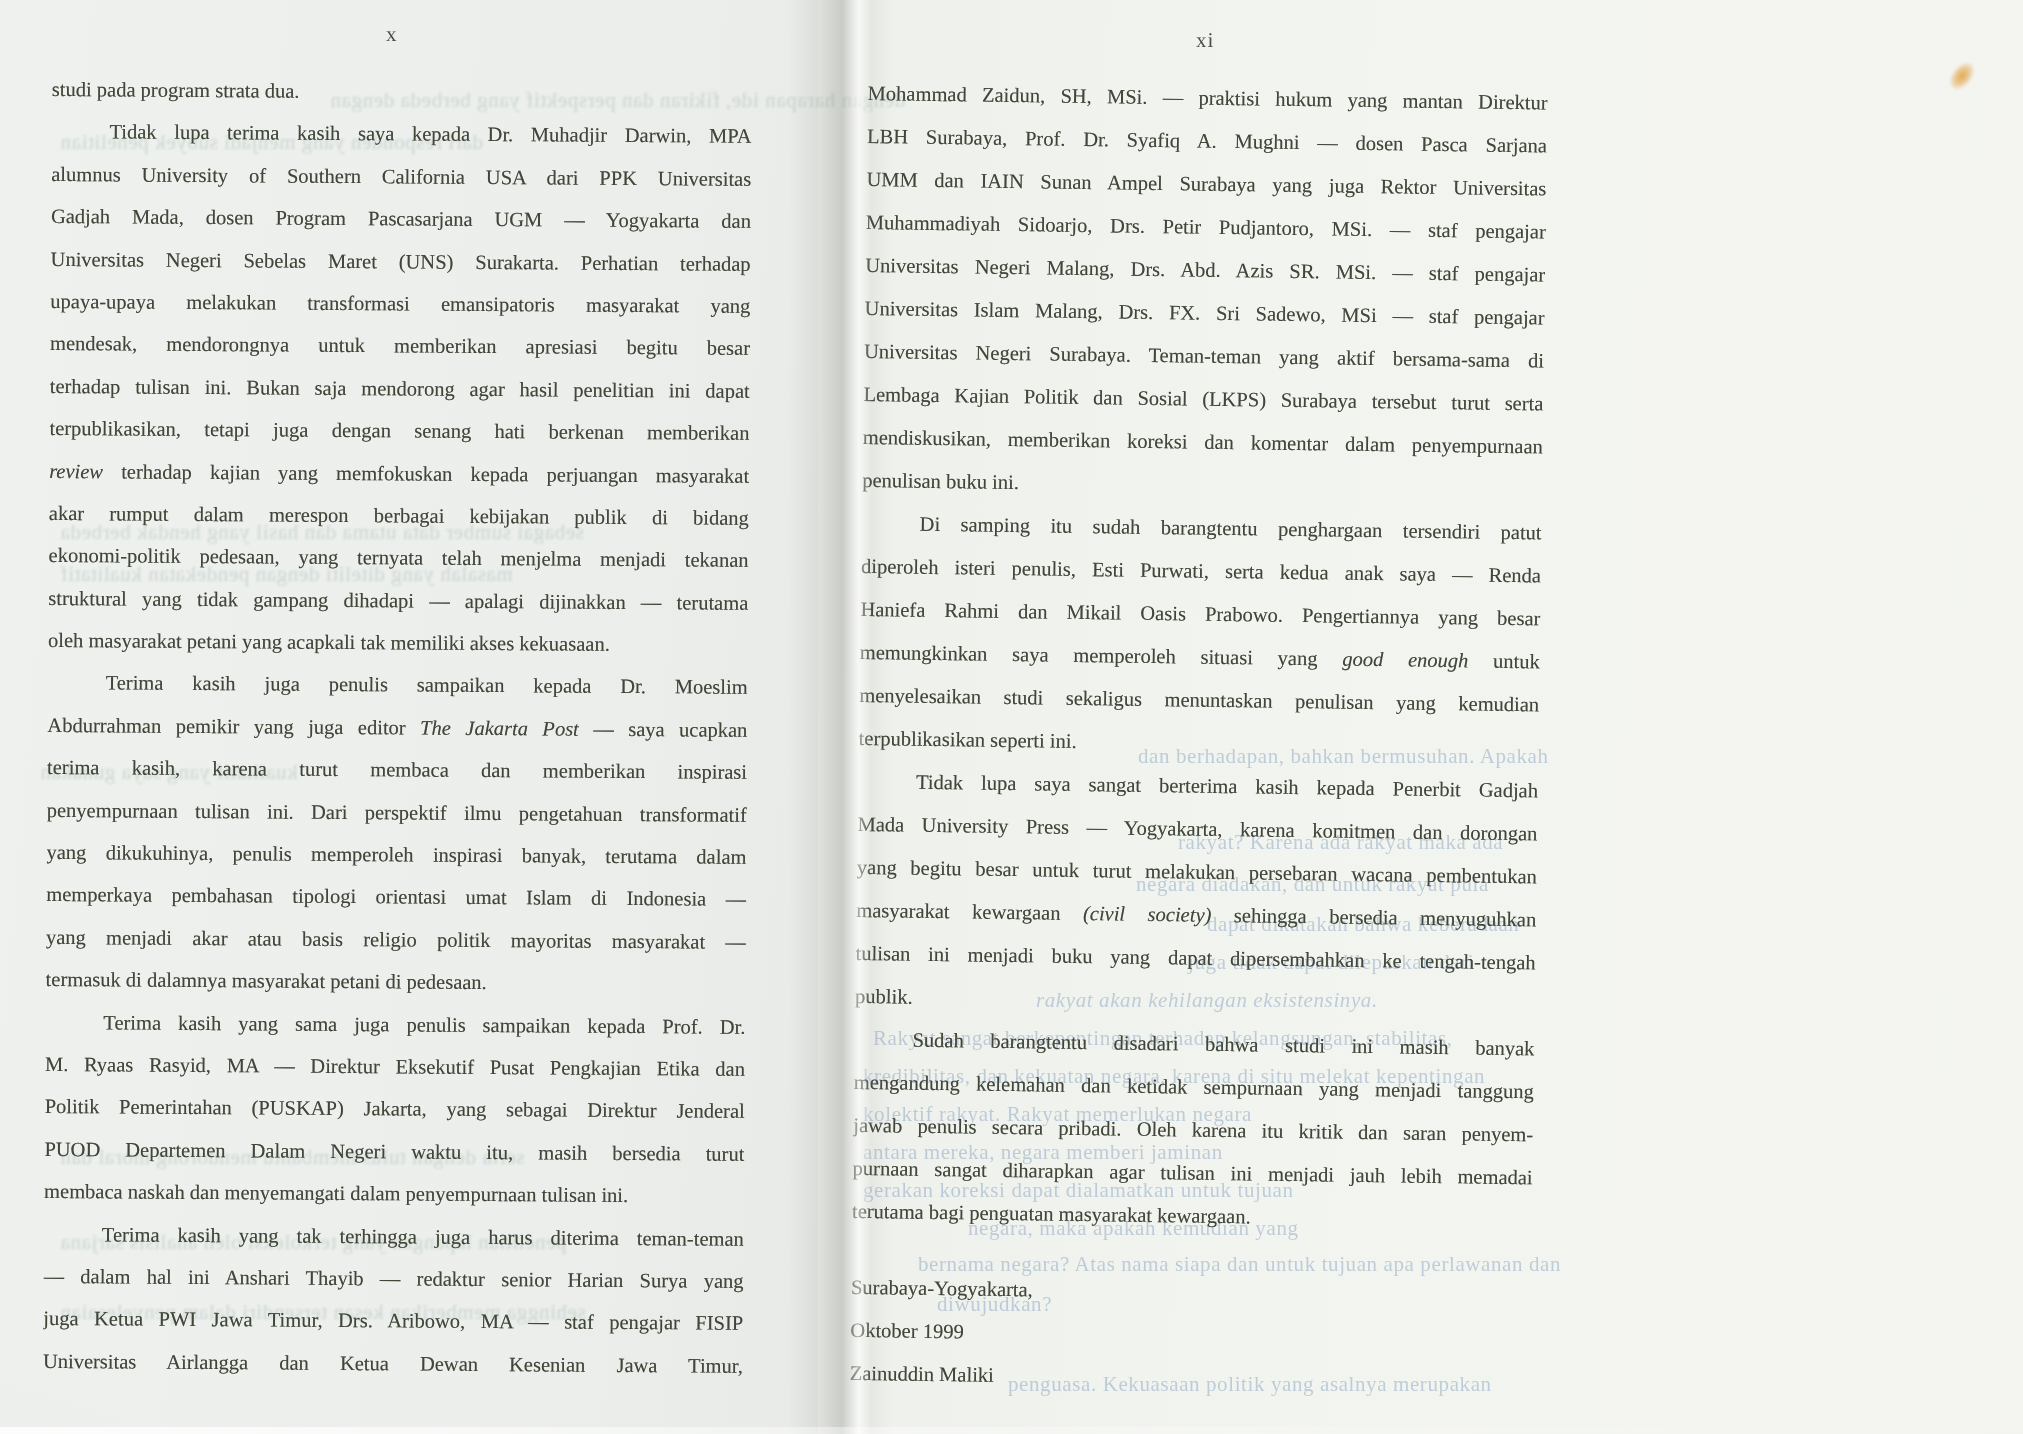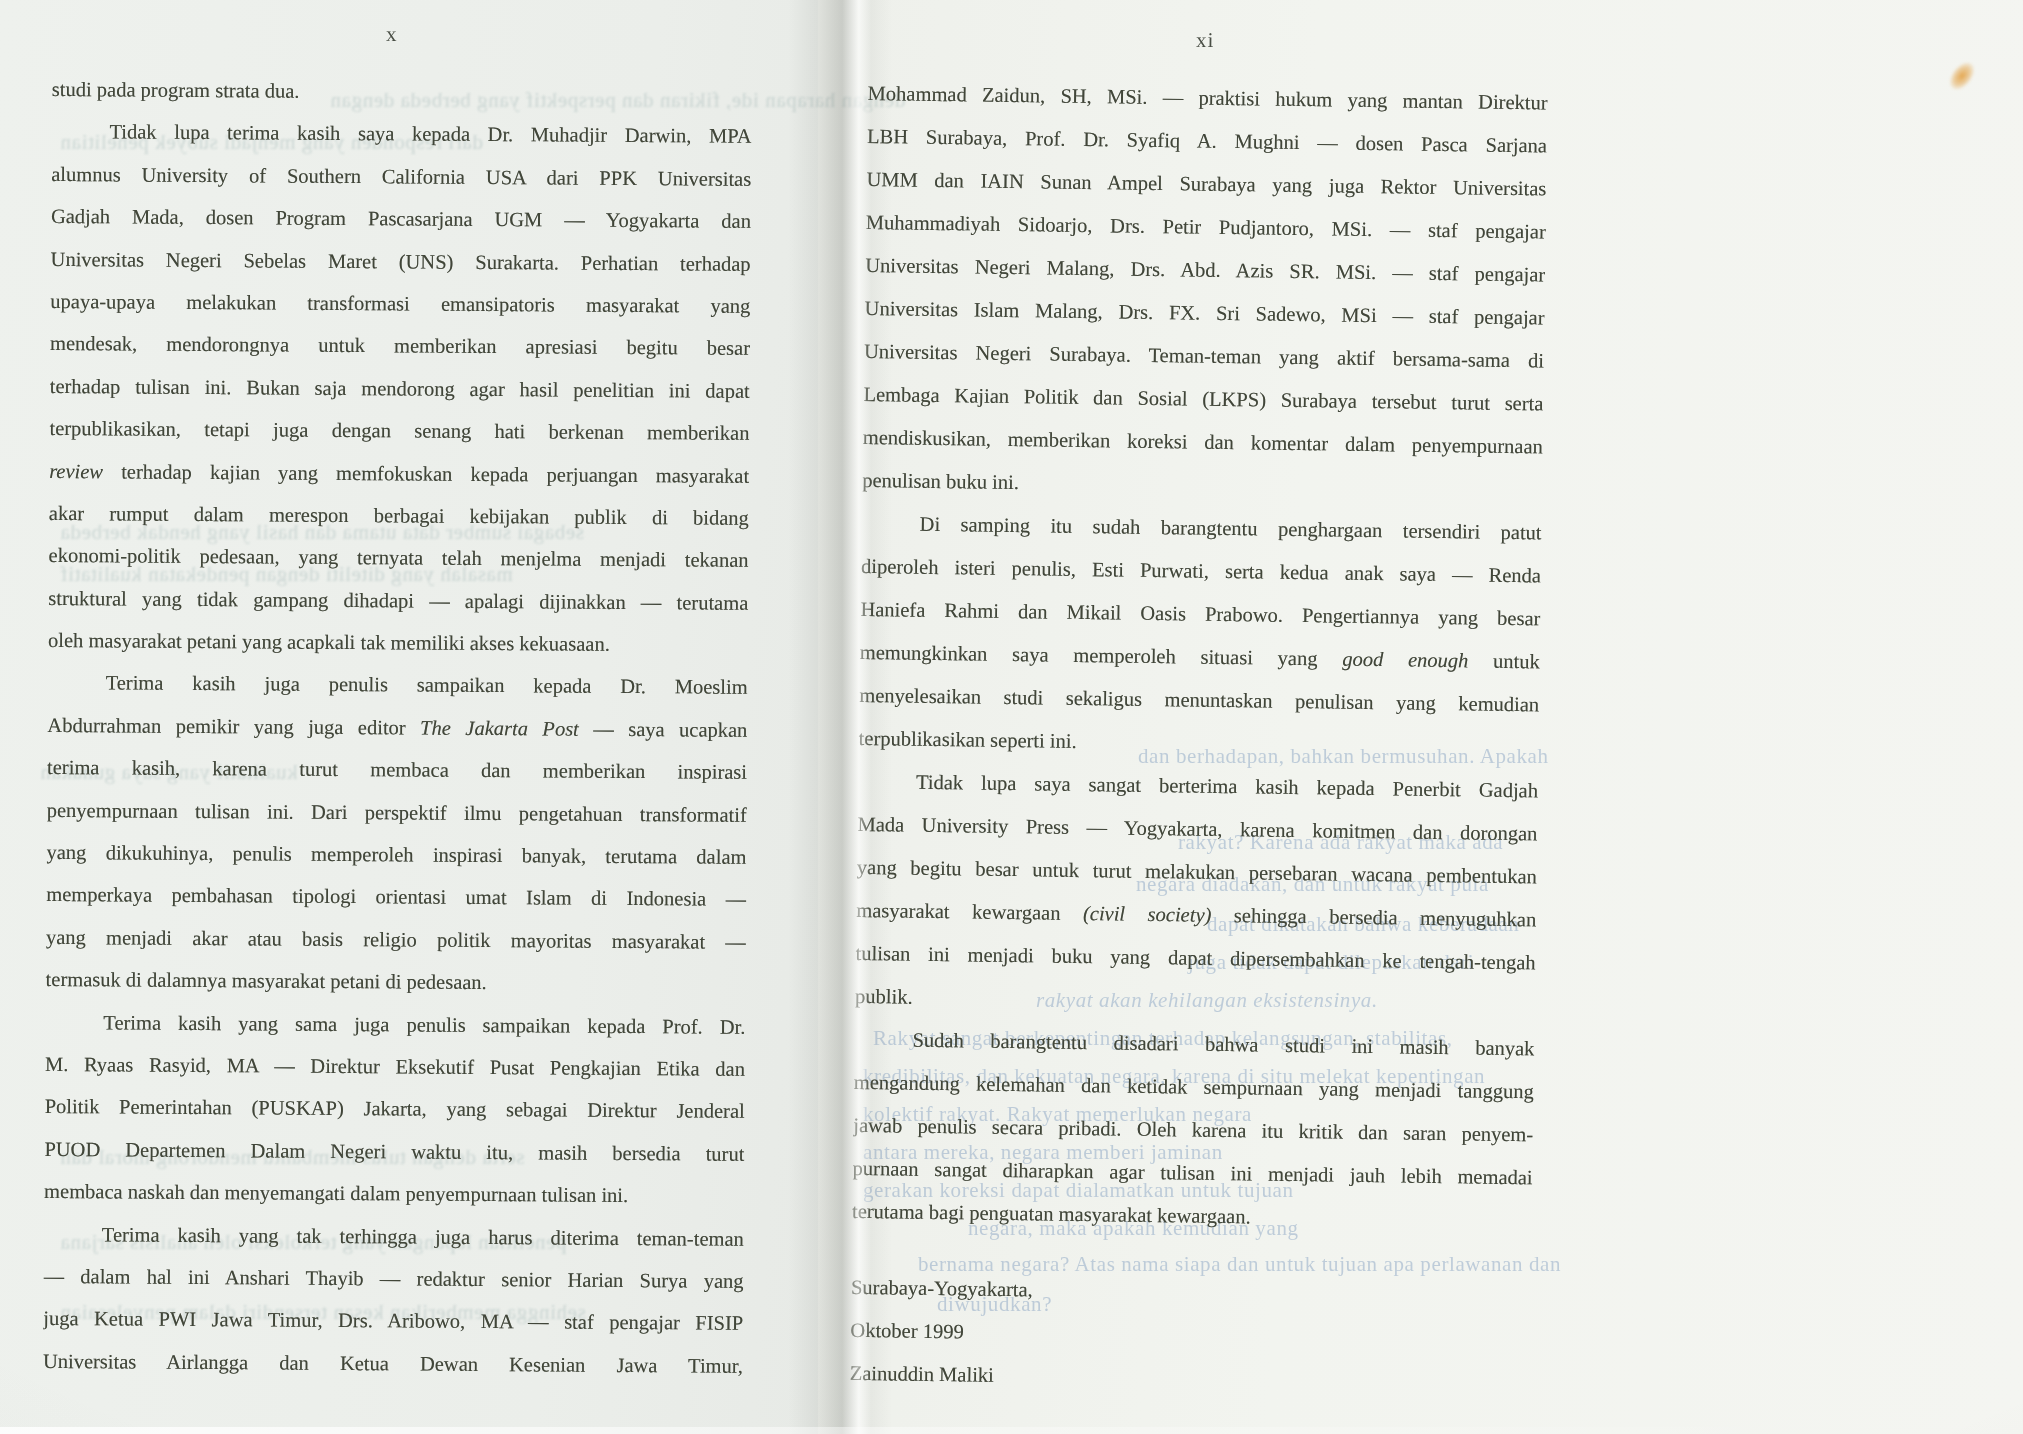--- a/index.html
+++ b/index.html
@@ -115,20 +115,21 @@
         <div class="ghost-line" style="top: 950px; left: 370px;">juga tidak dapat dilepaskan dari</div>
         <div class="ghost-line" style="top: 988px; left: 218px; font-style: italic;">rakyat akan kehilangan eksistensinya.</div>
         <div class="ghost-line" style="top: 1026px; left: 55px;">Rakyat sangat berkepentingan terhadap kelangsungan, stabilitas,</div>
         <div class="ghost-line" style="top: 1064px; left: 45px;">kredibilitas, dan kekuatan negara, karena di situ melekat kepentingan</div>
         <div class="ghost-line" style="top: 1102px; left: 45px;">kolektif rakyat. Rakyat memerlukan negara</div>
         <div class="ghost-line" style="top: 1140px; left: 45px;">antara mereka, negara memberi jaminan</div>
         <div class="ghost-line" style="top: 1178px; left: 45px;">gerakan koreksi dapat dialamatkan untuk tujuan</div>
         <div class="ghost-line" style="top: 1216px; left: 150px;">negara, maka apakah kemudian yang</div>
         <div class="ghost-line" style="top: 1252px; left: 100px;">bernama negara? Atas nama siapa dan untuk tujuan apa perlawanan dan</div>
         <div class="ghost-line" style="top: 1292px; left: 100px; margin-left: 19px;">diwujudkan?</div>
+        <div class="ghost-line" style="top: 1372px; left: 190px;">penguasa. Kekuasaan politik yang asalnya merupakan</div>
       </div>
     <div class="pageno pageno-right">xi</div>
     <div class="lines right-lines">
         <div class="line j"><span>Mohammad Zaidun, SH, MSi. — praktisi hukum yang mantan Direktur</span></div>
         <div class="line j"><span>LBH Surabaya, Prof. Dr. Syafiq A. Mughni — dosen Pasca Sarjana</span></div>
         <div class="line j"><span>UMM dan IAIN Sunan Ampel Surabaya yang juga Rektor Universitas</span></div>
         <div class="line j"><span>Muhammadiyah Sidoarjo, Drs. Petir Pudjantoro, MSi. — staf pengajar</span></div>
         <div class="line j"><span>Universitas Negeri Malang, Drs. Abd. Azis SR. MSi. — staf pengajar</span></div>
         <div class="line j"><span>Universitas Islam Malang, Drs. FX. Sri Sadewo, MSi — staf pengajar</span></div>
         <div class="line j"><span>Universitas Negeri Surabaya. Teman-teman yang aktif bersama-sama di</span></div>

